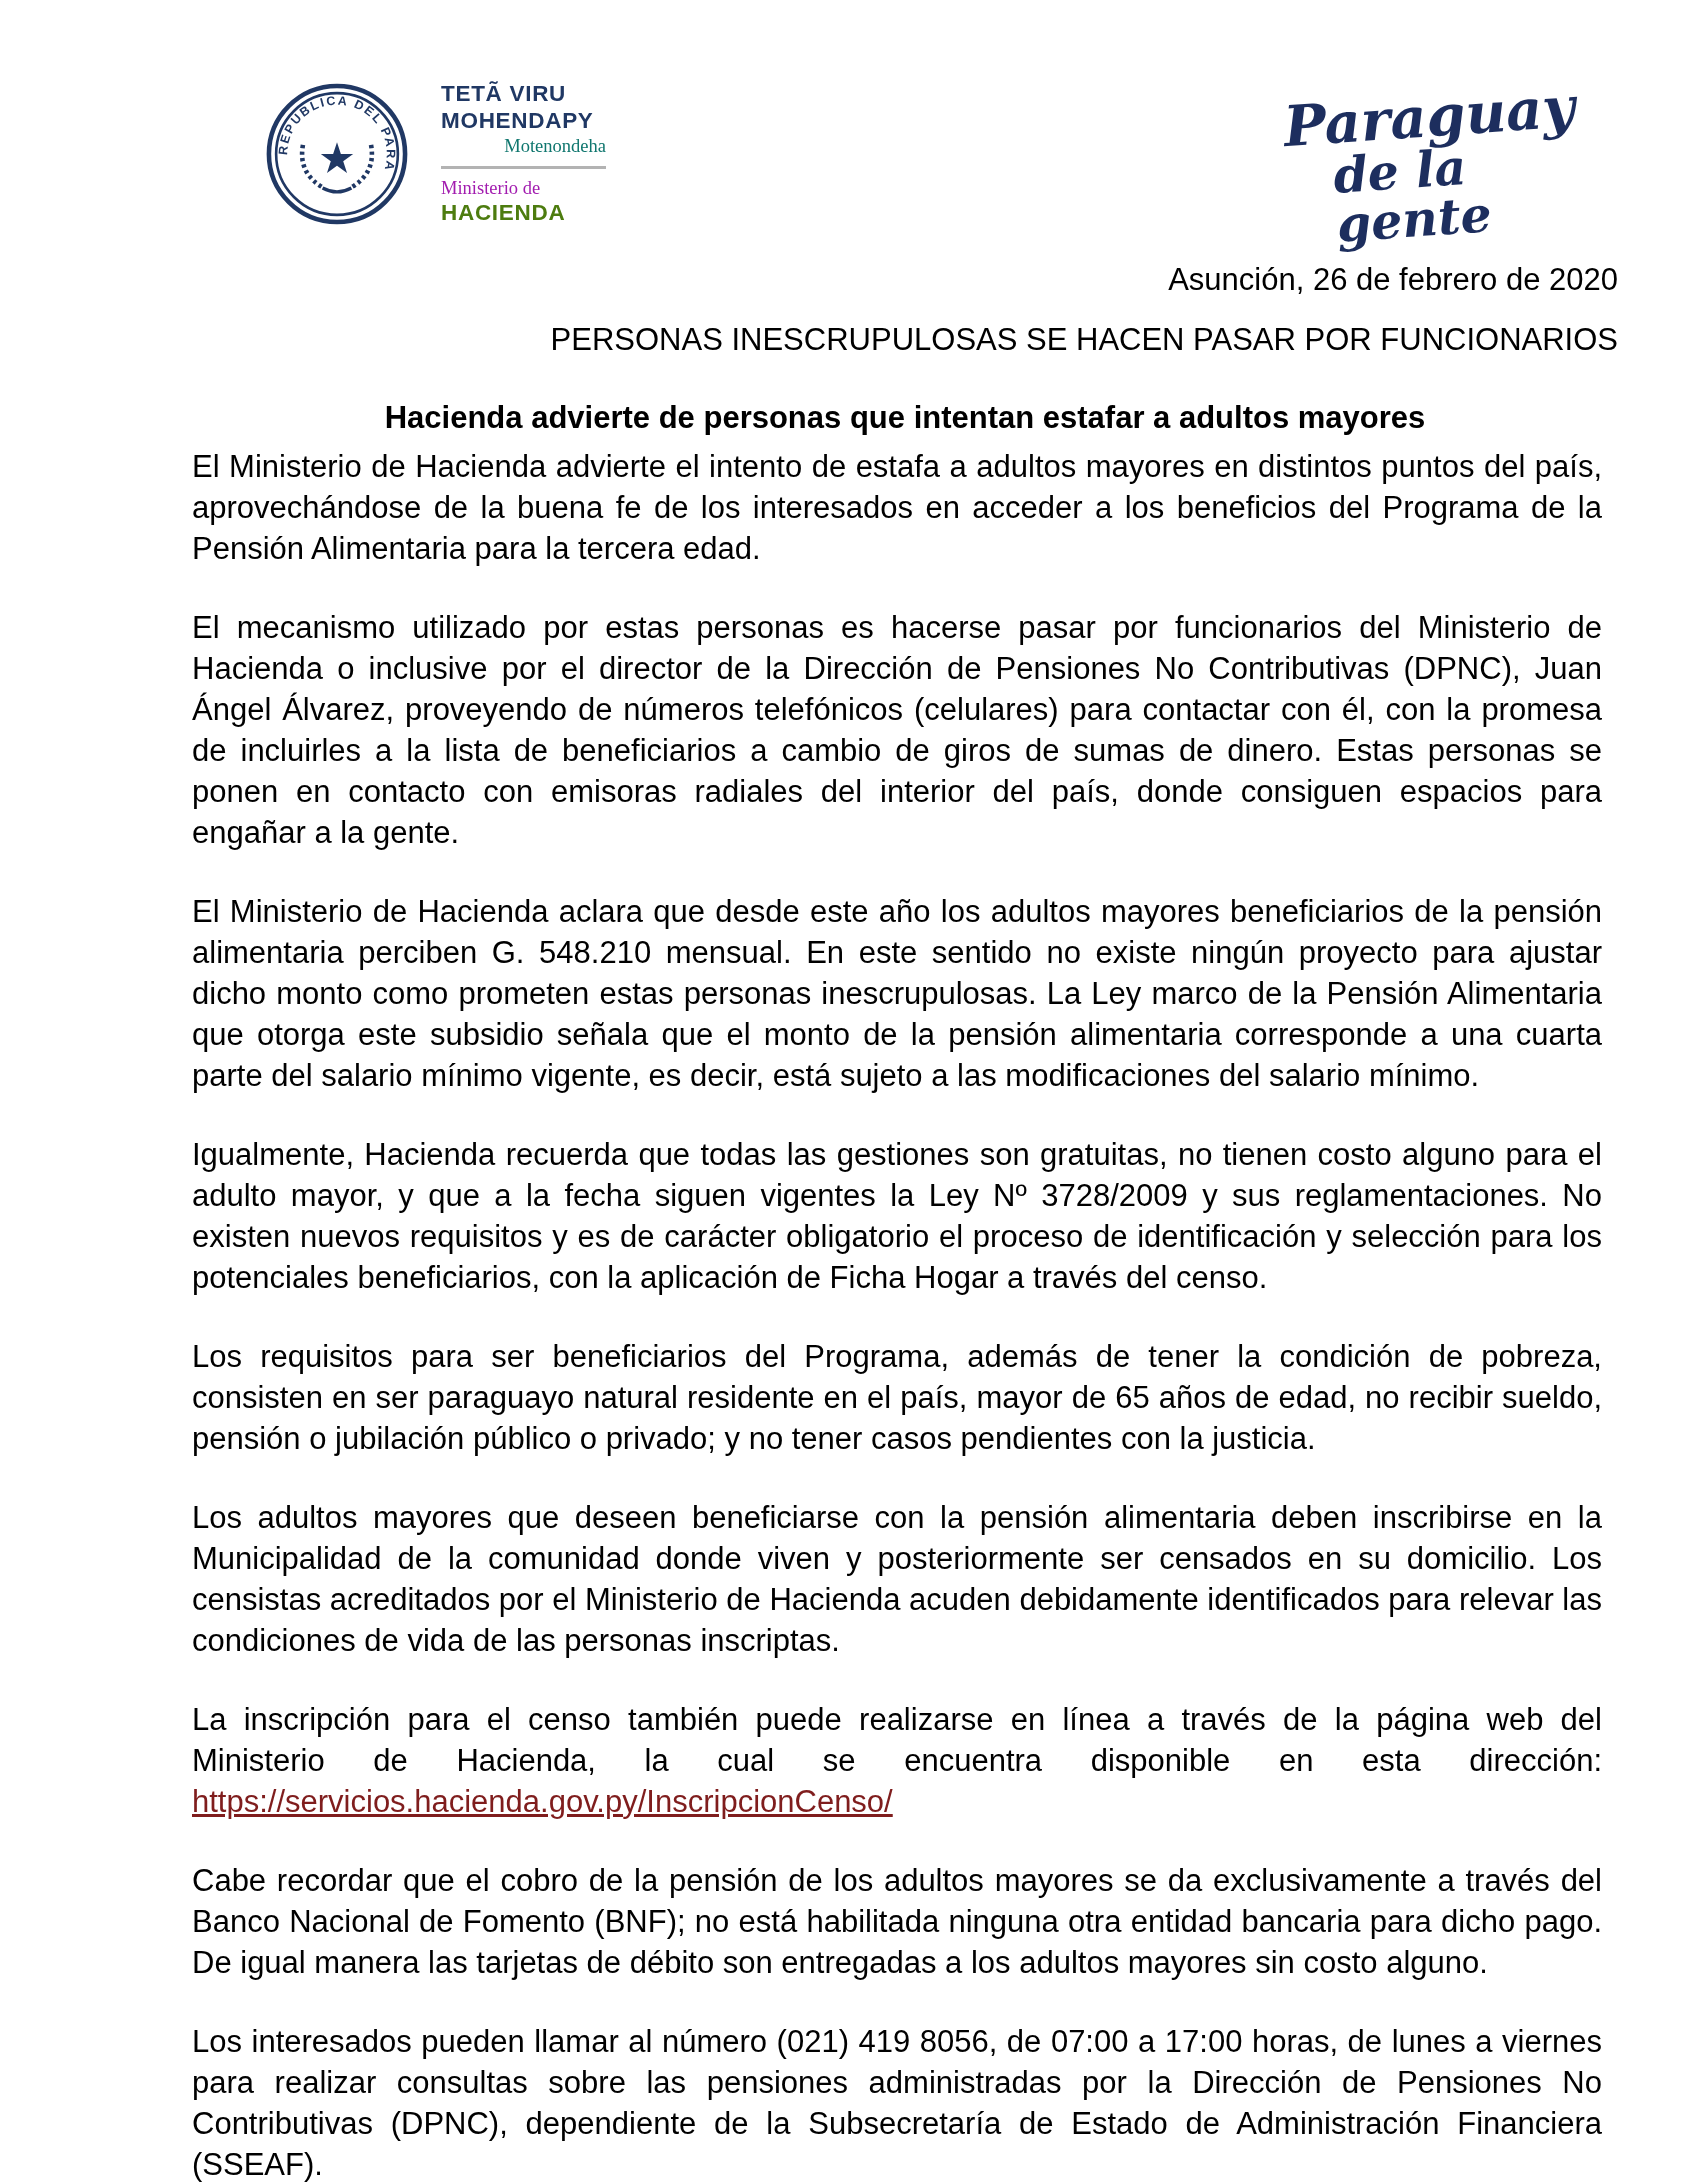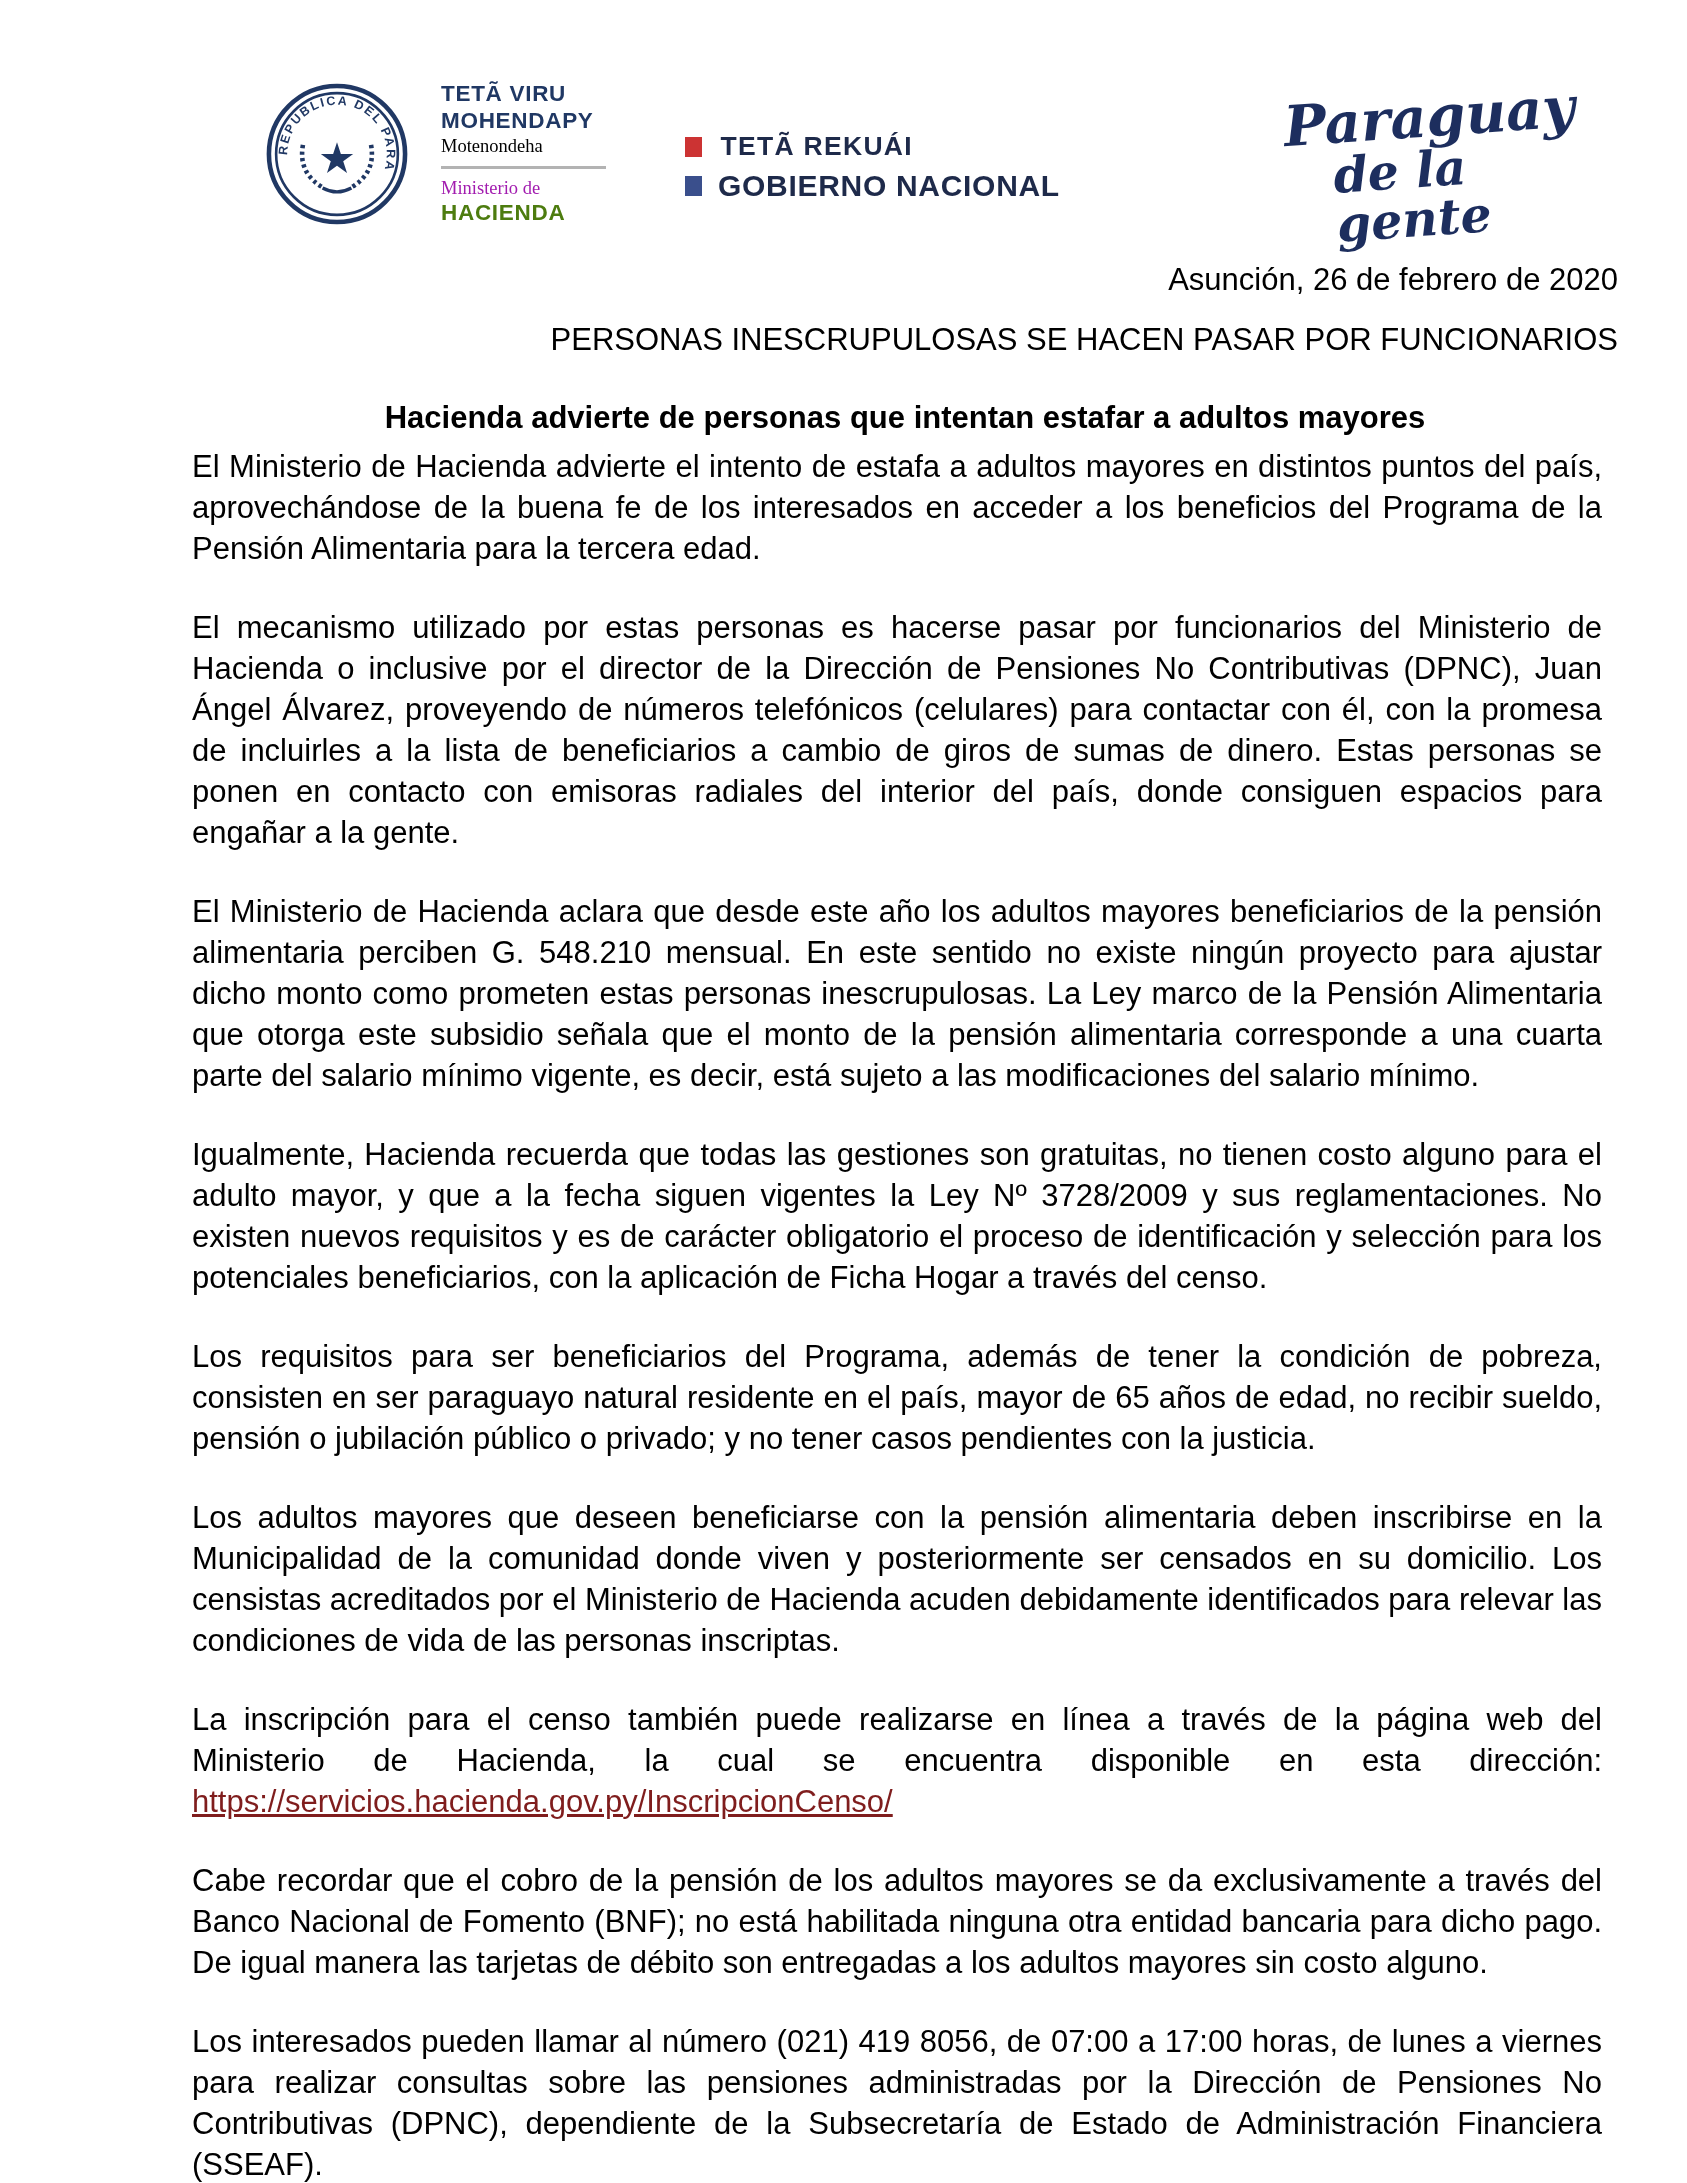--- a/index.html
+++ b/index.html
@@ -10,21 +10,21 @@
     font-family:"Liberation Sans", sans-serif;
     color:#000;
     overflow:hidden;
   }
   
   .header{position:absolute;top:0;left:0;width:1687px;height:238px;}
   .ministry-logo{position:absolute;top:81px;left:265px;display:flex;align-items:center;}
   .seal{width:144px;height:144px;}
   .ministry-text{margin-left:32px;color:#203864;}
   .ministry-text .l1,.ministry-text .l2{font-weight:bold;font-size:22.5px;line-height:26.5px;letter-spacing:0.7px;color:#203864;}
-  .ministry-text .l3{font-family:"Liberation Serif", serif;font-size:18.5px;line-height:24px;color:#000000;}
+  .ministry-text .l3{font-family:"Liberation Serif", serif;font-size:18.5px;line-height:24px;color:#0f766e;text-align:right;}
   .ministry-divider{width:165px;height:2.6px;background:#b3b3b3;margin:8px 0;}
   .ministry-text .l4{font-family:"Liberation Serif", serif;font-size:18.5px;line-height:22.5px;color:#a21caf;}
   .ministry-text .l5{font-weight:bold;font-size:22.5px;line-height:28px;letter-spacing:0.7px;color:#4d7c0f;}
 
   .gov-logo{position:absolute;top:131px;left:685px;}
   .gov-row{display:flex;align-items:center;}
   .gov-row + .gov-row{margin-top:6.6px;}
   .sq{width:17px;height:20px;margin-right:18.5px;}
   .sq-red{background:#cc3333;}
   .sq-blue{background:#3a4f8c;margin-right:16px;}
@@ -74,30 +74,20 @@
       <div class="ministry-text">
         <div class="l1">TETÃ VIRU</div>
         <div class="l2">MOHENDAPY</div>
         <div class="l3">Motenondeha</div>
         <div class="ministry-divider"></div>
         <div class="l4">Ministerio de</div>
         <div class="l5">HACIENDA</div>
       </div>
     </div>
 
-    <div class="gov-logo">
-      <div class="gov-row">
-        <div class="sq sq-red"></div>
-        <div class="gov-l1">TETÃ REKUÁI</div>
-      </div>
-      <div class="gov-row">
-        <div class="sq sq-blue"></div>
-        <div class="gov-l2">GOBIERNO NACIONAL</div>
-      </div>
-    </div>
 
     <div class="slogan">
       <div class="s1">Paraguay</div>
       <div class="s2">de la gente</div>
     </div>
   </div>
 
   <div class="content">
     <div class="date-line">Asunción, 26 de febrero de 2020</div>
     <div class="doc-title">PERSONAS INESCRUPULOSAS SE HACEN PASAR POR FUNCIONARIOS</div>

